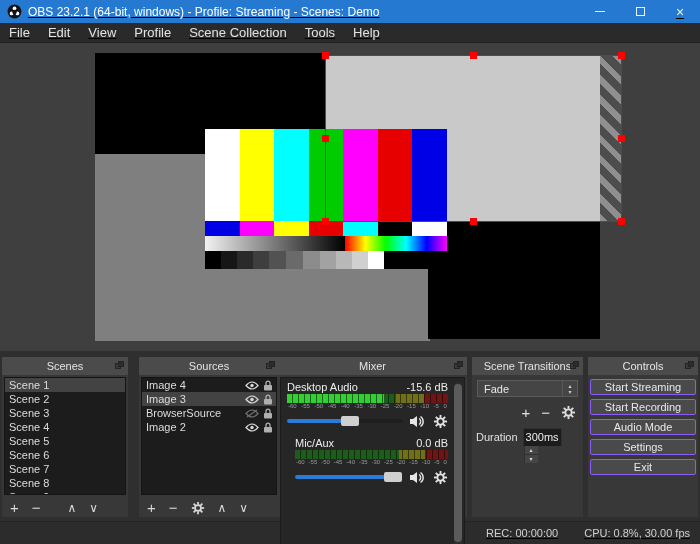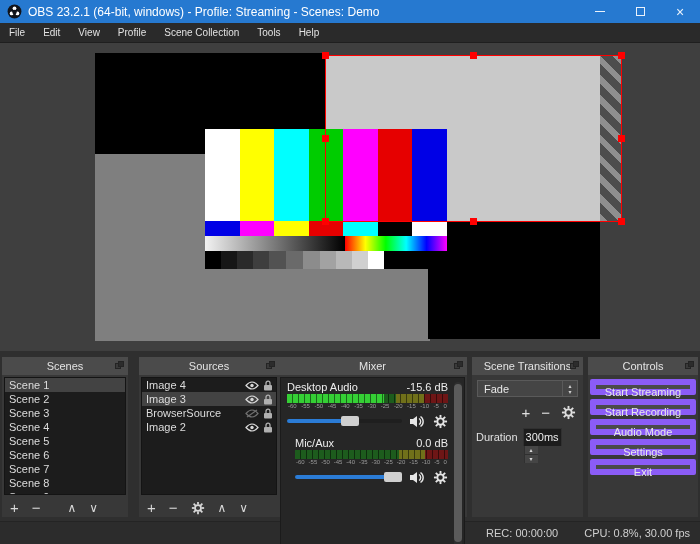--- a/index.html
+++ b/index.html
@@ -1,33 +1,33 @@
 <!DOCTYPE html>
 <html><head>
 <meta charset="utf-8">
 <style>
   * { margin:0; padding:0; box-sizing:border-box; }
   html,body { width:700px; height:544px; overflow:hidden; background:#2f2f2f;
               font-family:"Liberation Sans","DejaVu Sans",sans-serif; }
-  .app { width:700px; height:544px; display:flex; flex-direction:column; position:relative; }
+  .app { width:700px; height:544px; display:flex; flex-direction:column; position:relative;text-decoration:underline; }
 
   
   .titlebar { height:23px; background:#2679d0; display:flex; align-items:center; flex:none; }
   .app-icon { width:15px; height:15px; margin:0 6px 0 7px; flex:none; }
   .title-text { color:#ffffff; font-size:12px; white-space:nowrap; }
   .win-btns { margin-left:auto; display:flex; height:100%; }
   .win-btn { width:40px; height:100%; display:flex; align-items:center; justify-content:center; color:#eaf2fb; }
   .min-glyph { width:10px; border-bottom:1px solid #eaf2fb; height:1px; display:block; }
   .max-glyph { width:9px; height:9px; border:1px solid #eaf2fb; display:block; }
   .close-glyph { font-size:14px; line-height:14px; }
 
   
   .menubar { height:20px; background:#2a2a2a; border-bottom:1px solid #1f1f1f;
              display:flex; align-items:center; flex:none; }
-  .menu-item { font-size:10px; color:#e2e2e2; padding:0 9px; height:100%; display:flex; align-items:center; }
+  .menu-item { font-size:13px; color:#e2e2e2; padding:0 9px; height:100%; display:flex; align-items:center; }
 
   
   .preview { position:relative; height:308px; background:#3f3f3f; flex:none; overflow:hidden; }
   .preview .abs { position:absolute; }
   .rect-gray   { left:95px;  top:111px; width:335px; height:187px; background:#7f7f7f; z-index:1; }
   .rect-black-top    { left:95px;  top:10px;  width:230px; height:101px; background:#000; z-index:2; }
   .rect-black-bottom { left:428px; top:179px; width:172px; height:117px; background:#000; z-index:2; }
   .gray-source { left:325px; top:12px; width:297px; height:167px; background:#c9c9c9; z-index:3; }
   .hatch-band  { position:absolute; right:1px; top:0; bottom:0; width:21px;
                  background:repeating-linear-gradient(45deg,#8f8f8f 0 6px,#4d4d4d 6px 14px); }
@@ -109,21 +109,21 @@
   .duration-box { display:flex; height:18px; border:1px solid #303030;flex-direction:column; }
   .duration-value { width:37px; background:#1c1c1c; color:#ededed; font-size:11px;
                     text-align:center; line-height:17px; }
   .duration-spin { width:14px; display:flex; flex-direction:column; }
   .spin-btn { flex:1; background:#454545; color:#d8d8d8; font-size:6px; line-height:8px;
               text-align:center; border-left:1px solid #303030; }
   .spin-btn + .spin-btn { border-top:1px solid #303030; }
 
   
   .ctrl-btn { display:block; margin:4px 2px 0; height:16px; background:#4a4a4a;
-              border:6px solid #8b5cf6; border-radius:2px; color:#e8e8e8; font-size:11px;
+              border:1px solid #8b5cf6; border-radius:2px; color:#e8e8e8; font-size:11px;
               text-align:center; line-height:14px; }
 
   
   .statusbar { height:23px; background:#2c2c2c; border-top:1px solid #242424; display:flex;
                align-items:center; justify-content:flex-end; gap:26px; padding-right:10px;
                font-size:11px; color:#cfcfcf; flex:none; margin-top:auto; }
 
   svg { display:block; }
 </style>
 </head>

